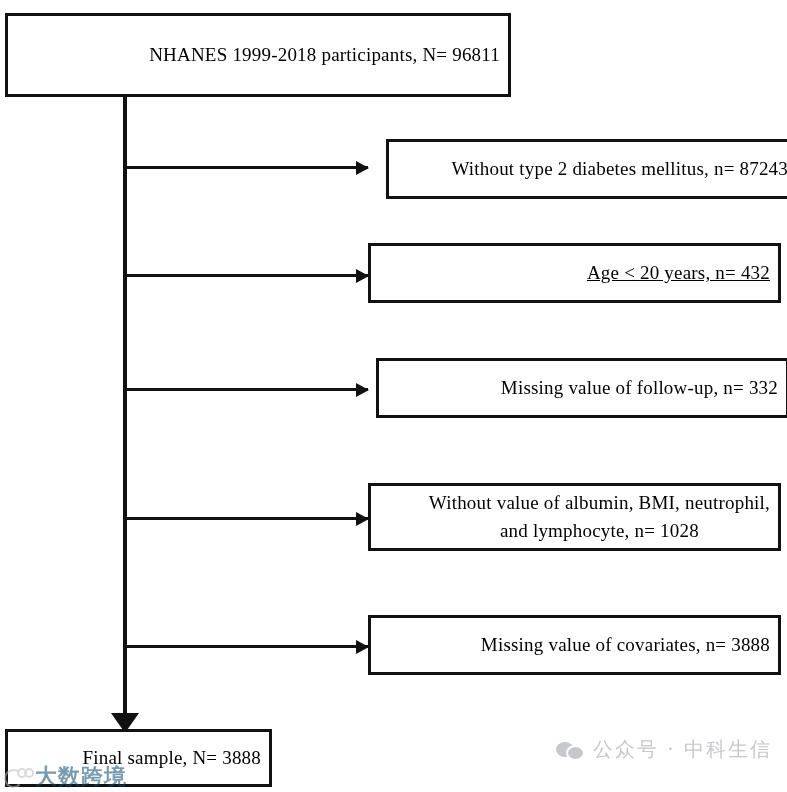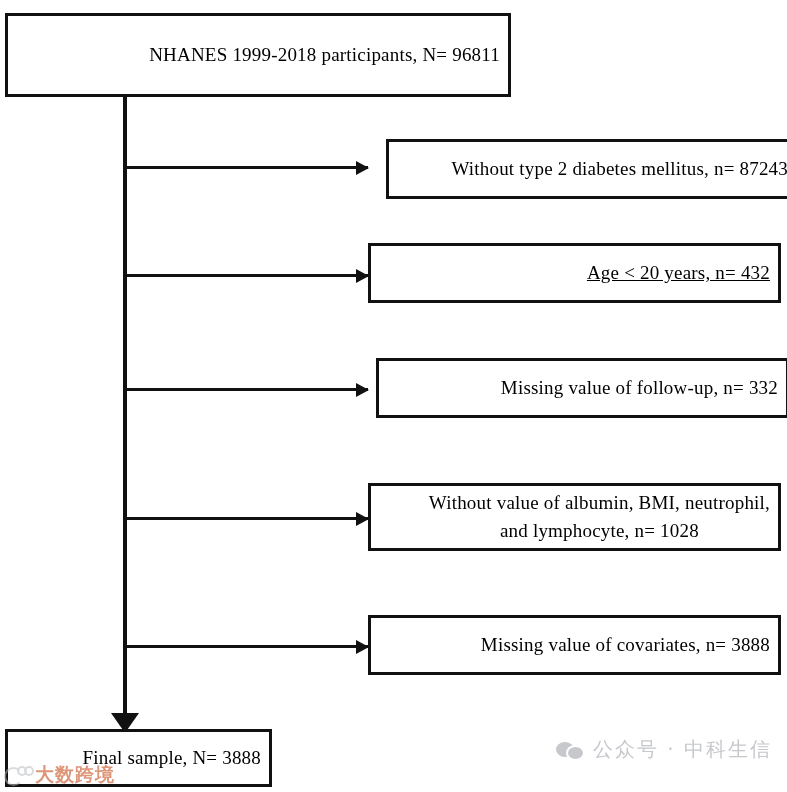--- a/index.html
+++ b/index.html
@@ -121,23 +121,23 @@
     position: absolute;
     width: 6px; height: 6px;
     border: 2px solid #b9bcc2;
     border-radius: 50%;
     top: 1px;
   }
   #watermark-left .wm-logo .dot-a { left: 13px; }
   #watermark-left .wm-logo .dot-b { left: 20px; }
   #watermark-left .wm-text {
     font-family: "DejaVu Sans", sans-serif;
-    font-size: 19px;
+    font-size: 22px;
     font-weight: bold;
-    color: #c2410c;
+    color: #0c4a6e;
     letter-spacing: 1px;
   }
 
   #watermark-right {
     position: absolute;
     left: 556px;
     top: 736px;
     display: flex;
     align-items: center;
     gap: 9px;

